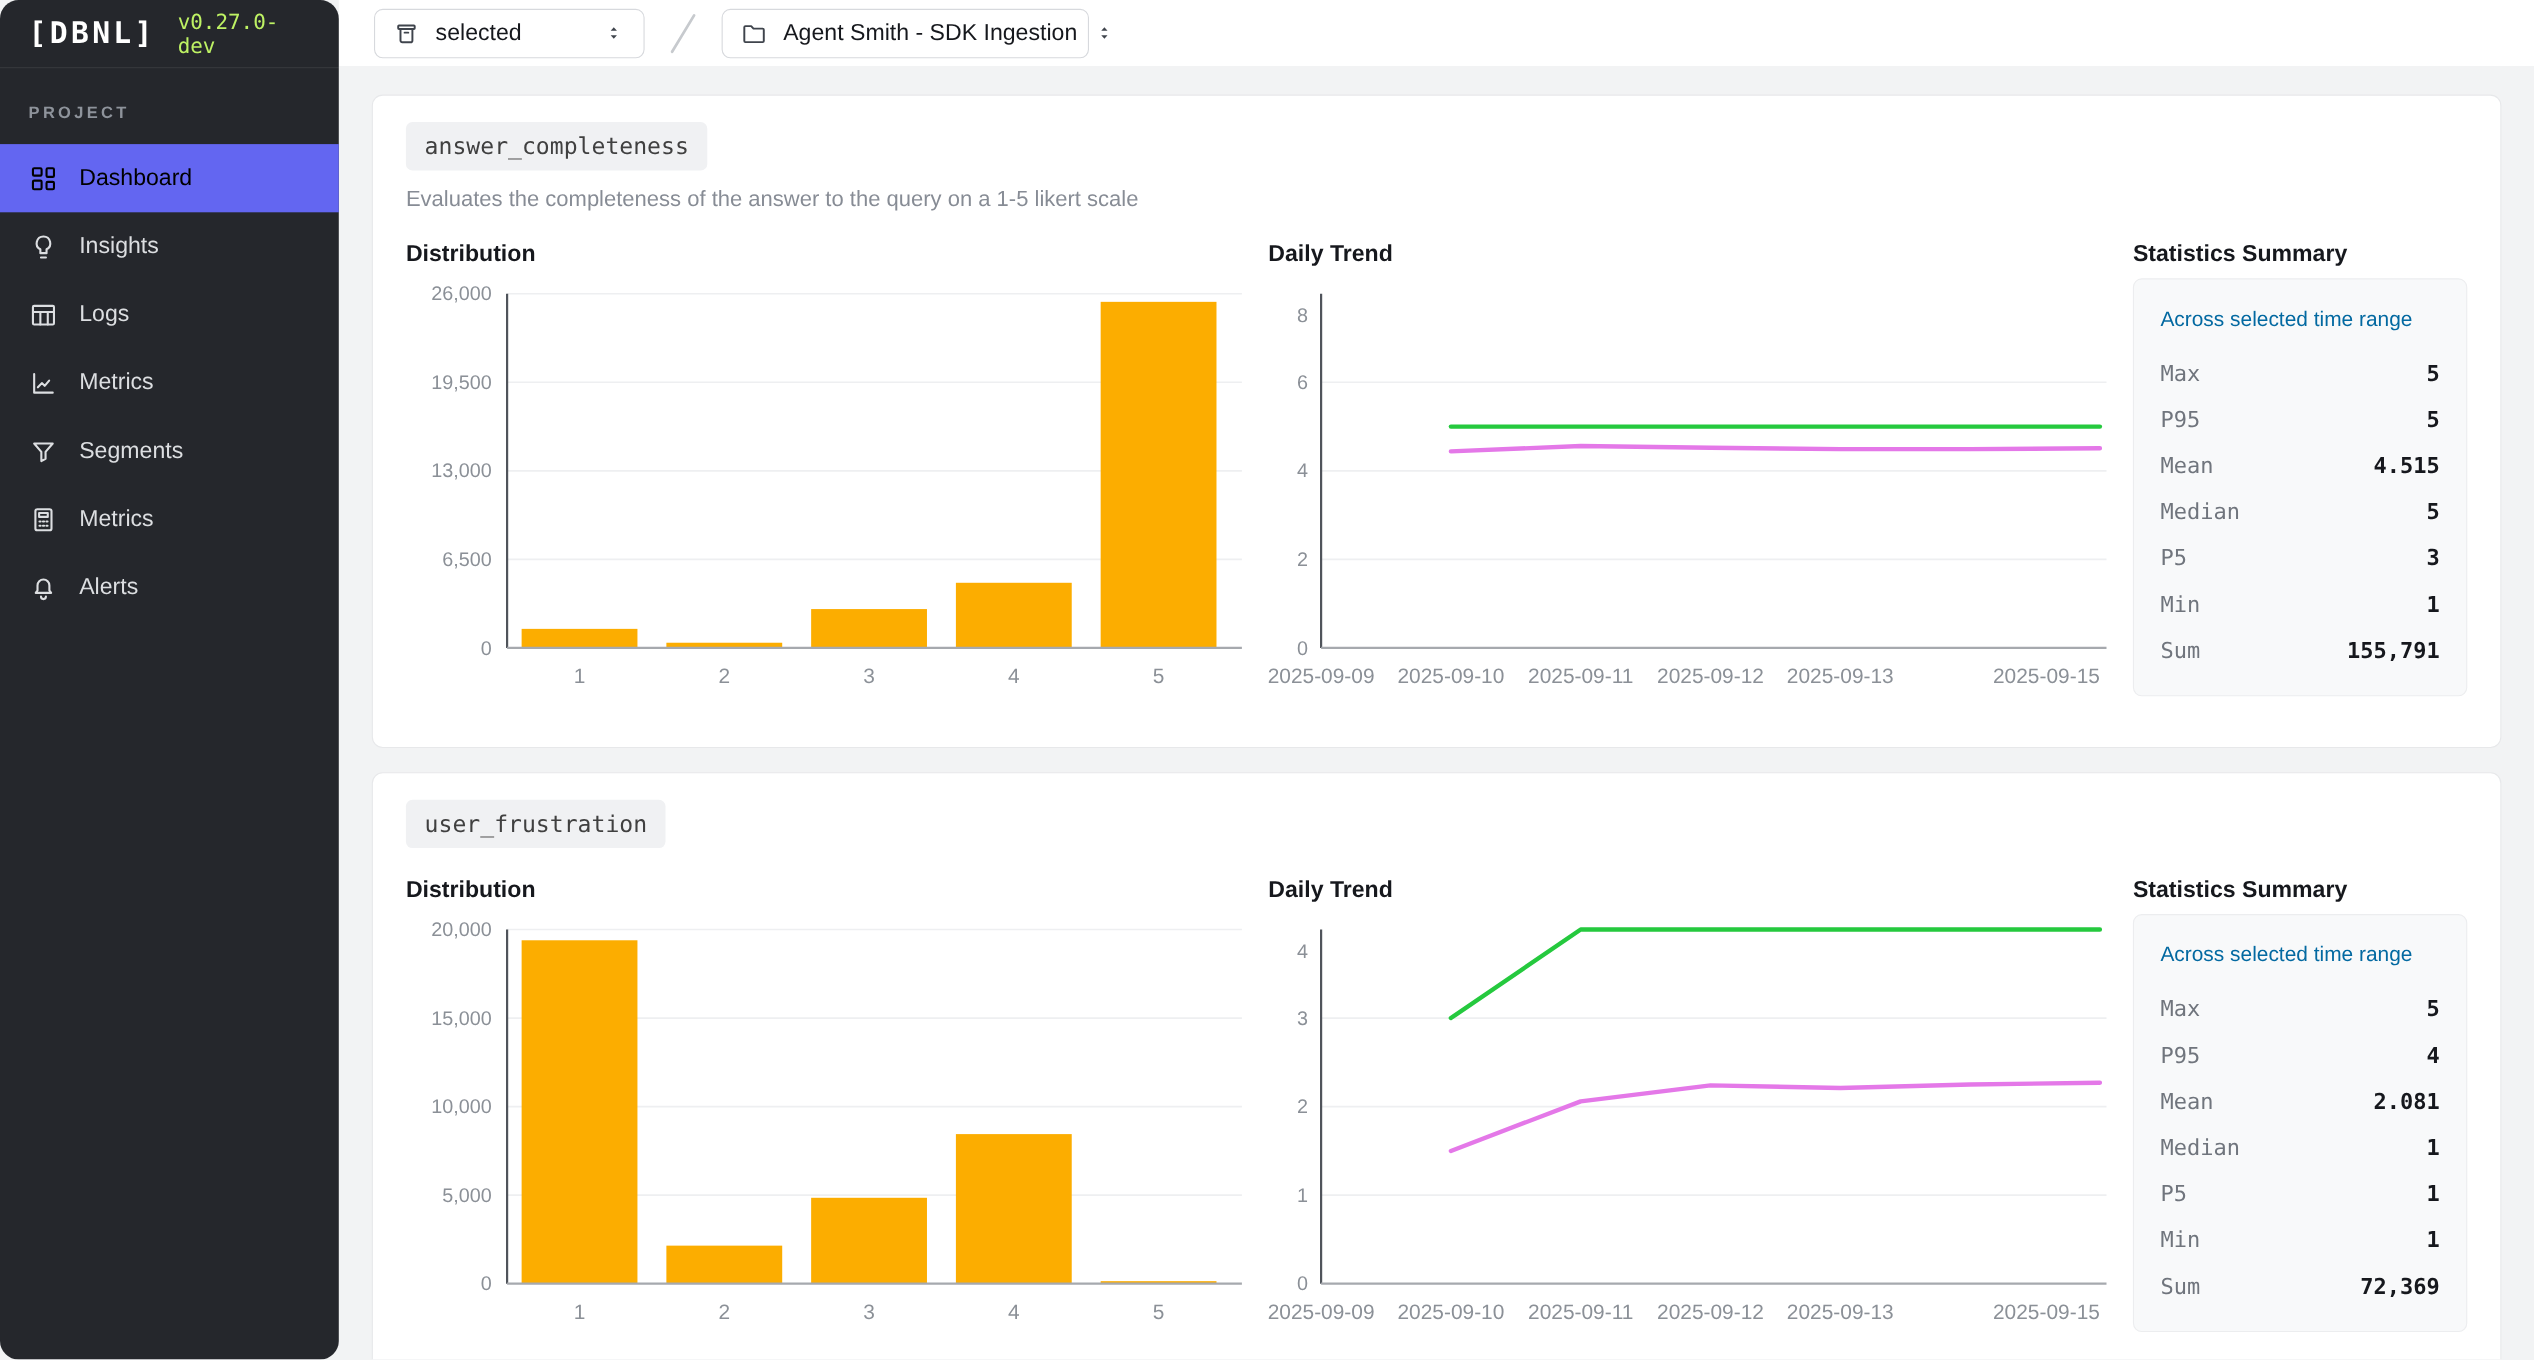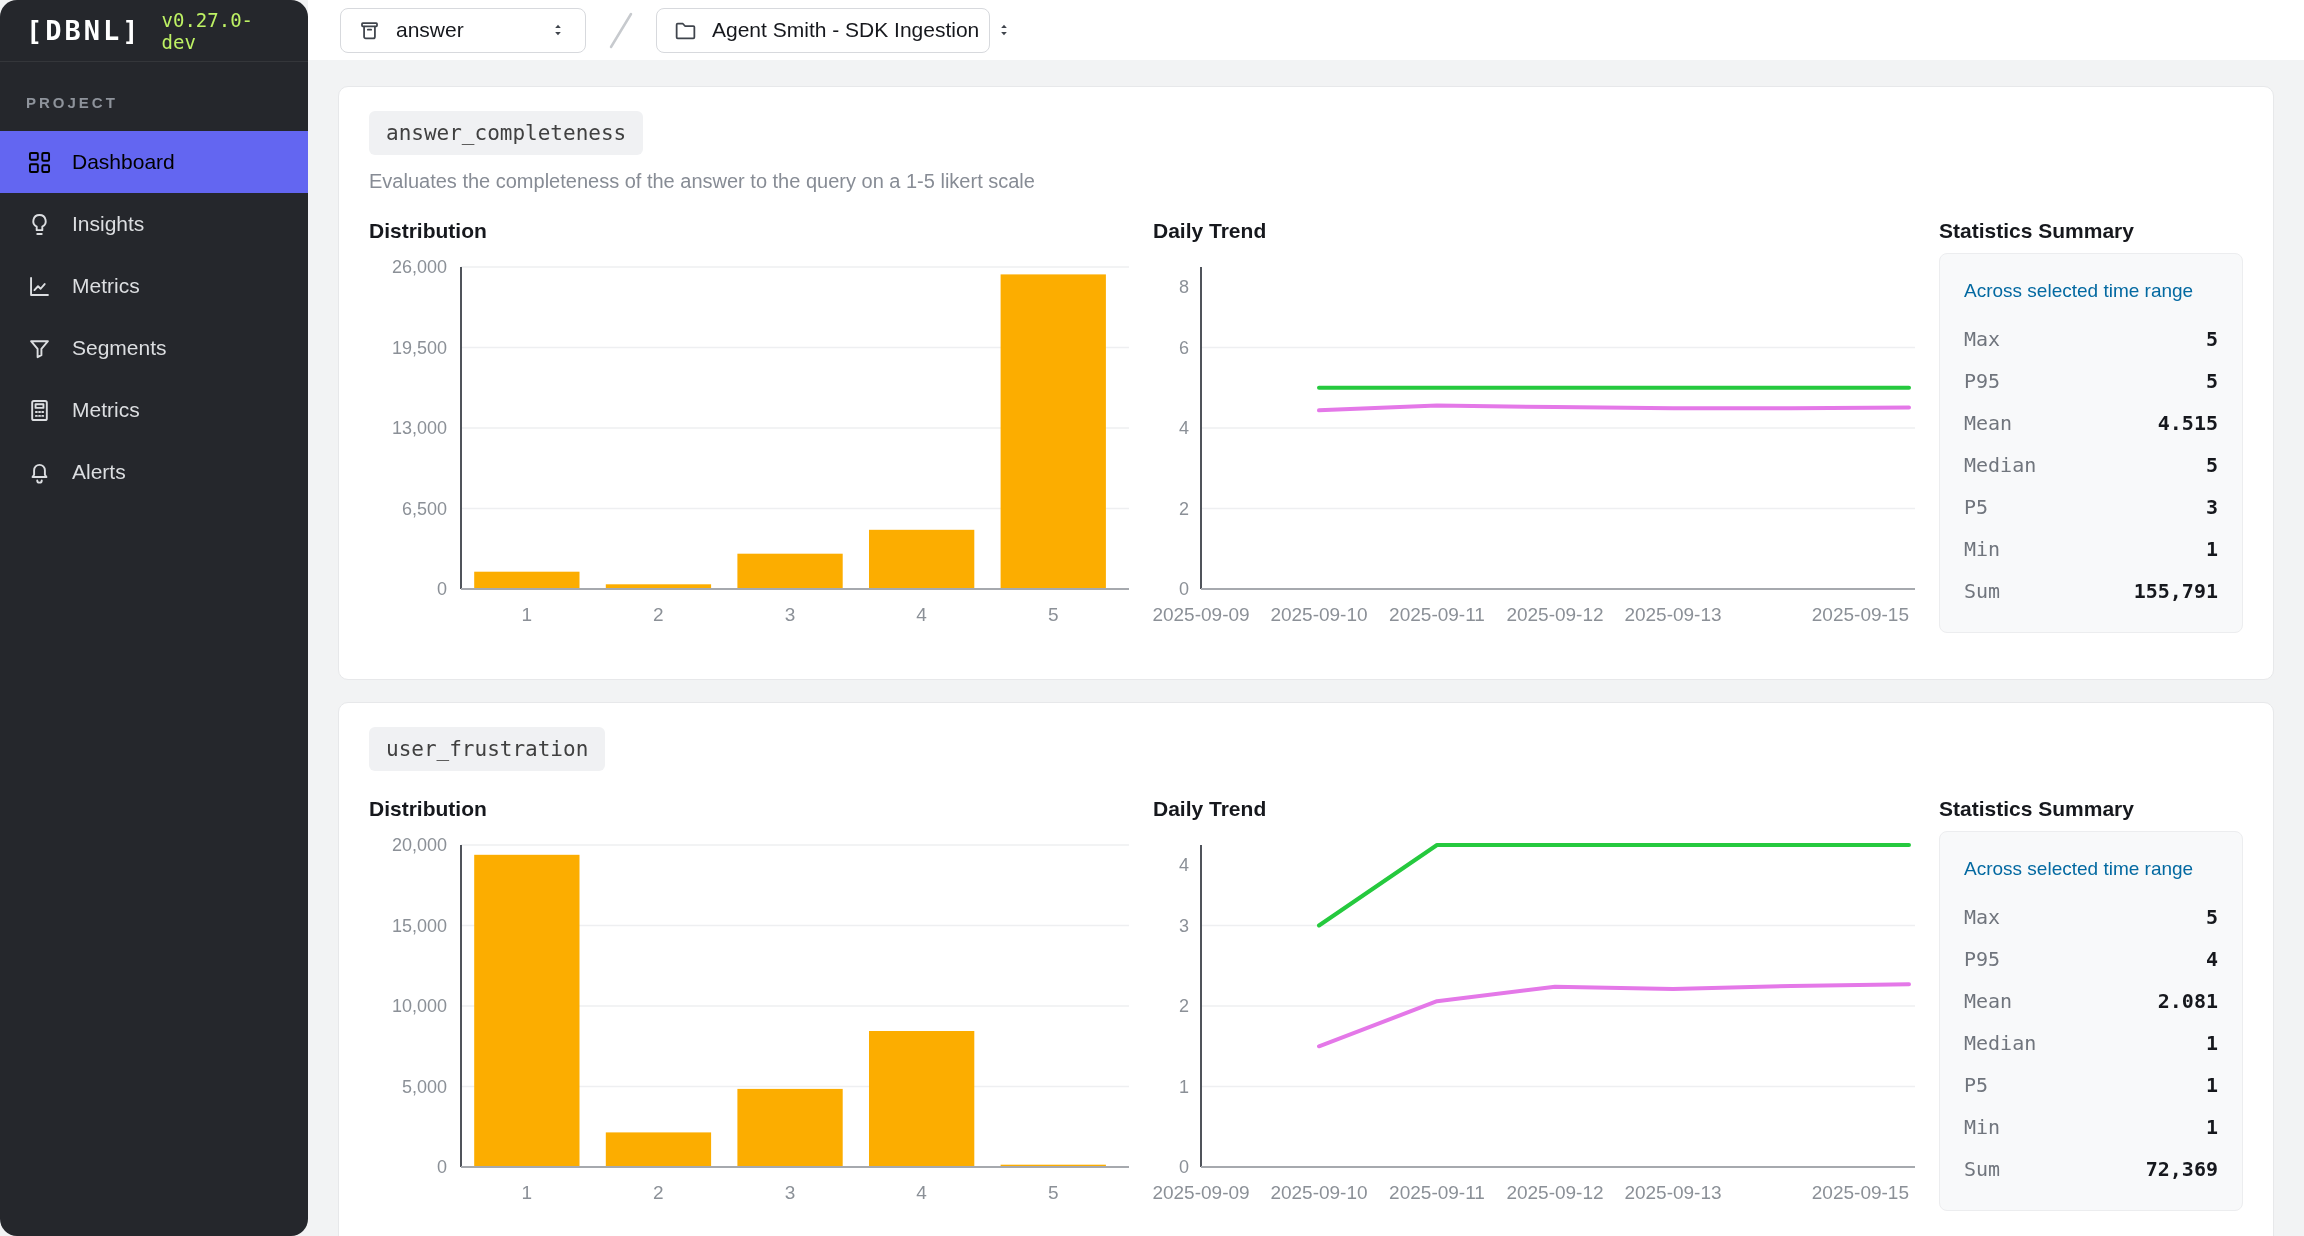--- a/index.html
+++ b/index.html
@@ -75,20 +75,29 @@
           <svg viewBox="0 0 24 24">
             <path d="M12 3.5a5.5 5.5 0 0 0-2.5 10.4V17h5v-3.1A5.5 5.5 0 0 0 12 3.5z" fill="none" stroke="currentColor" stroke-width="1.7" stroke-linecap="round" stroke-linejoin="round"></path>
             <path d="M10 20.5h4" fill="none" stroke="currentColor" stroke-width="1.7" stroke-linecap="round" stroke-linejoin="round"></path>
           </svg>
         </span>
         <span class="nav-label">Insights</span>
       </div>
       <div class="nav-item">
         <span class="nav-icon">
           <svg viewBox="0 0 24 24">
+            <rect x="3.5" y="4.5" width="17" height="15" rx="1" fill="none" stroke="currentColor" stroke-width="1.7" stroke-linecap="round" stroke-linejoin="round"></rect>
+            <path d="M3.5 9.5h17M9.5 9.5v10M15.5 9.5v10" fill="none" stroke="currentColor" stroke-width="1.7" stroke-linecap="round" stroke-linejoin="round"></path>
+          </svg>
+        </span>
+        <span class="nav-label">Logs</span>
+      </div>
+      <div class="nav-item">
+        <span class="nav-icon">
+          <svg viewBox="0 0 24 24">
             <path d="M4.5 4.5v15h15" fill="none" stroke="currentColor" stroke-width="1.7" stroke-linecap="round" stroke-linejoin="round"></path>
             <path d="M7.5 15.2l3.2-3.4 2.3 2.2 3.6-4.2" fill="none" stroke="currentColor" stroke-width="1.7" stroke-linecap="round" stroke-linejoin="round"></path>
           </svg>
         </span>
         <span class="nav-label">Metrics</span>
       </div>
       <div class="nav-item">
         <span class="nav-icon">
           <svg viewBox="0 0 24 24">
             <path d="M4.5 5.5h15l-5.8 6.8v5.6l-3.4 1.8v-7.4z" fill="none" stroke="currentColor" stroke-width="1.7" stroke-linecap="round" stroke-linejoin="round"></path>
@@ -120,21 +129,21 @@
 
 <div class="topbar">
   <div class="select sel-namespace">
     <span class="sel-icon">
         <svg viewBox="0 0 24 24">
           <rect x="4.8" y="5" width="14.4" height="3" rx="0.7" fill="none" stroke="currentColor" stroke-width="1.7" stroke-linecap="round" stroke-linejoin="round"></rect>
           <path d="M6.8 8.3v9.7a1.6 1.6 0 0 0 1.6 1.6h7.2a1.6 1.6 0 0 0 1.6-1.6V8.3" fill="none" stroke="currentColor" stroke-width="1.7" stroke-linecap="round" stroke-linejoin="round"></path>
           <path d="M10.4 11.2h3.2" fill="none" stroke="currentColor" stroke-width="1.7" stroke-linecap="round" stroke-linejoin="round"></path>
         </svg>
       </span>
-    <span class="sel-text">answer</span>
+    <span class="sel-text">selected</span>
     <span class="sel-arrows">
         <svg viewBox="0 0 24 24">
           <path d="M12 6.2l3.1 3.6H8.9z" fill="#3F444C"></path>
           <path d="M12 17.8l-3.1-3.6h6.2z" fill="#3F444C"></path>
         </svg>
       </span>
   </div>
   <span class="slash">
     <svg width="46" height="45" viewBox="0 0 46 45">
         <line x1="33" y1="6" x2="13" y2="39" stroke="#C7CACE" stroke-width="2.5" stroke-linecap="round"></line>

